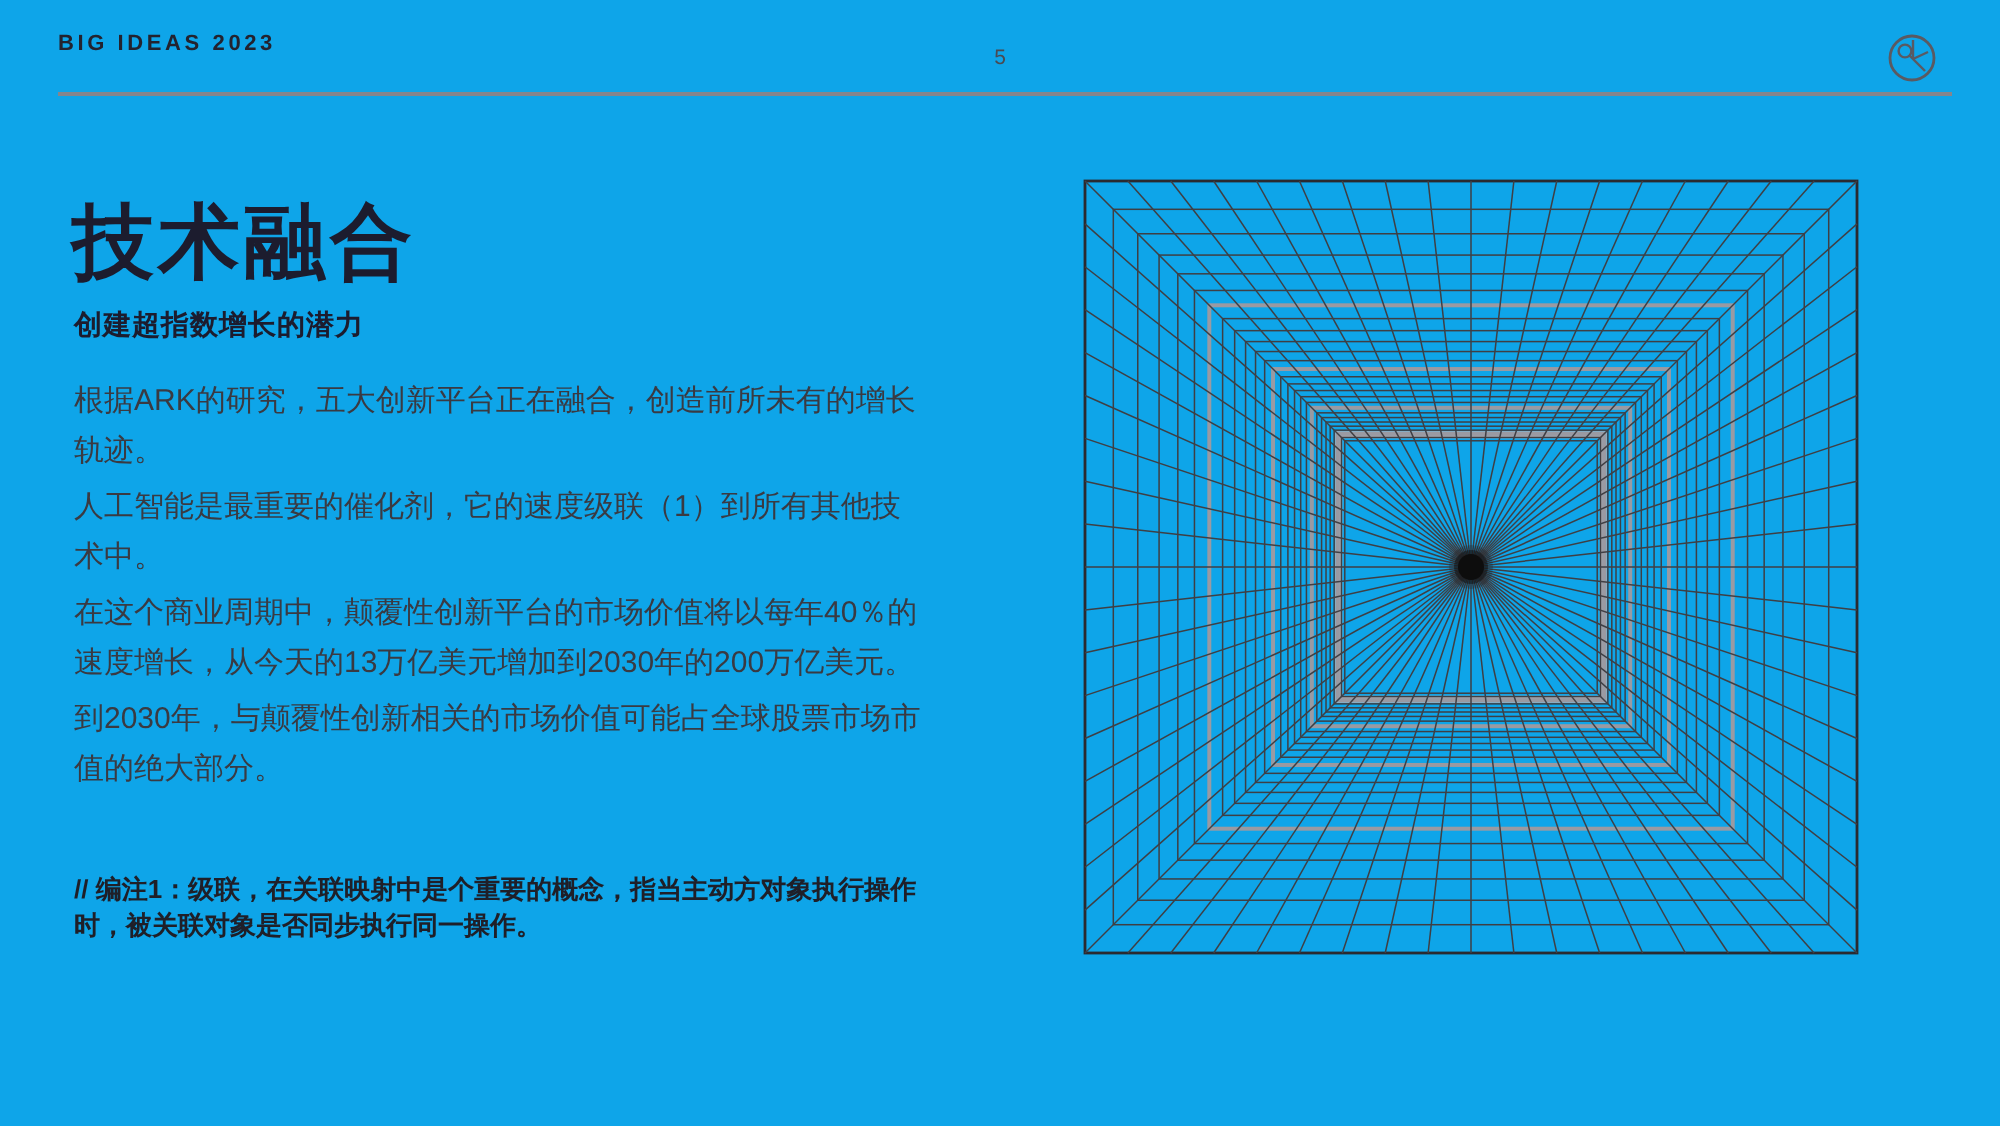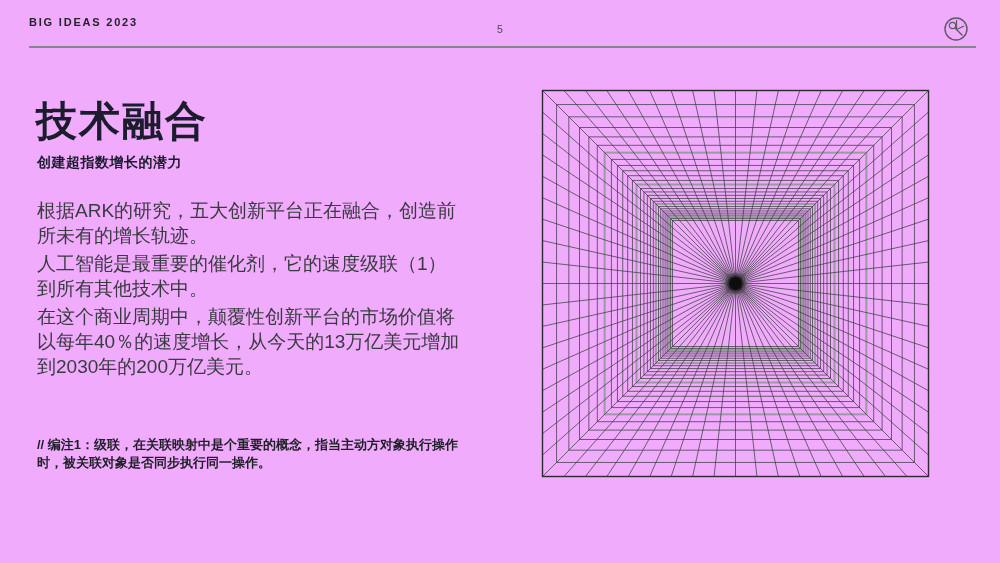--- a/index.html
+++ b/index.html
@@ -1,17 +1,17 @@
 <!DOCTYPE html>
 <html><head>
 <meta charset="utf-8">
 <style>
   html,body{margin:0;padding:0;background:#e8e8e8;}
   .slide{
-    position:relative; width:1000px; height:563px; background:#f0abfc;
+    position:relative; width:1000px; height:563px; background:#0ea5e9;
     font-family:"Liberation Sans", sans-serif; overflow:hidden;
     box-shadow:0 0 6px rgba(0,0,0,.25);
   }
   .brand{
     position:absolute; left:29px; top:16px;
     font-size:11px; font-weight:700; letter-spacing:1.8px; color:#23232f;
   }
   .page-number{
     position:absolute; left:480px; top:23px; width:40px; text-align:center;
     font-size:10.5px; color:#4a4a52;
@@ -27,22 +27,22 @@
     position:absolute; left:36px; top:71px;
     font-size:41px; font-weight:900; letter-spacing:2px; color:#1c1c2e;
     line-height:1.15;
     text-align:right;
   }
   .subtitle{
     position:absolute; left:37px; top:154px;
     font-size:14px; font-weight:700; color:#1c1c2e; letter-spacing:.5px;
   }
   .body-text{
-    position:absolute; left:37px; top:198px; width:428px;
-    font-size:19px; line-height:25px; color:#3a3a42;
+    position:absolute; left:37px; top:188px; width:428px;
+    font-size:15px; line-height:25px; color:#3a3a42;
   }
   .body-text p{ margin:0 0 3px 0; }
   .footnote{
     position:absolute; left:37px; top:436px; width:436px;
     font-size:13px; font-weight:700; line-height:17.5px; color:#1f1f28;
   }
   .tunnel-wrap{
     position:absolute; left:541px; top:89px; width:389px; height:389px;
   }
   .tunnel-wrap svg{ display:block; width:100%; height:100%; }
@@ -69,20 +69,21 @@
   <div class="divider"></div>
 
   <h1 class="title">技术融合</h1>
 
   <div class="subtitle">创建超指数增长的潜力</div>
 
   <div class="body-text">
     <p>根据ARK的研究，五大创新平台正在融合，创造前所未有的增长轨迹。</p>
     <p>人工智能是最重要的催化剂，它的速度级联（1）到所有其他技术中。</p>
     <p>在这个商业周期中，颠覆性创新平台的市场价值将以每年40％的速度增长，从今天的13万亿美元增加到2030年的200万亿美元。</p>
+    <p>到2030年，与颠覆性创新相关的市场价值可能占全球股票市场市值的绝大部分。</p>
   </div>
 
   <div class="footnote">// 编注1：级联，在关联映射中是个重要的概念，指当主动方对象执行操作时，被关联对象是否同步执行同一操作。</div>
 
   <div class="tunnel-wrap">
     <svg id="tunnel-svg" viewBox="0 0 389 389">
         <rect x="128.39" y="128.39" width="132.22" height="132.22" fill="none" stroke="#b4b4ba" stroke-width="3.5"></rect>
         <rect x="1.50" y="1.50" width="386.00" height="386.00" fill="none" stroke="#2a2a30" stroke-width="1.4"></rect>
         <rect x="15.66" y="15.66" width="357.69" height="357.69" fill="none" stroke="#3f3f44" stroke-width="0.75"></rect>
         <rect x="27.88" y="27.88" width="333.24" height="333.24" fill="none" stroke="#3f3f44" stroke-width="0.75"></rect>

